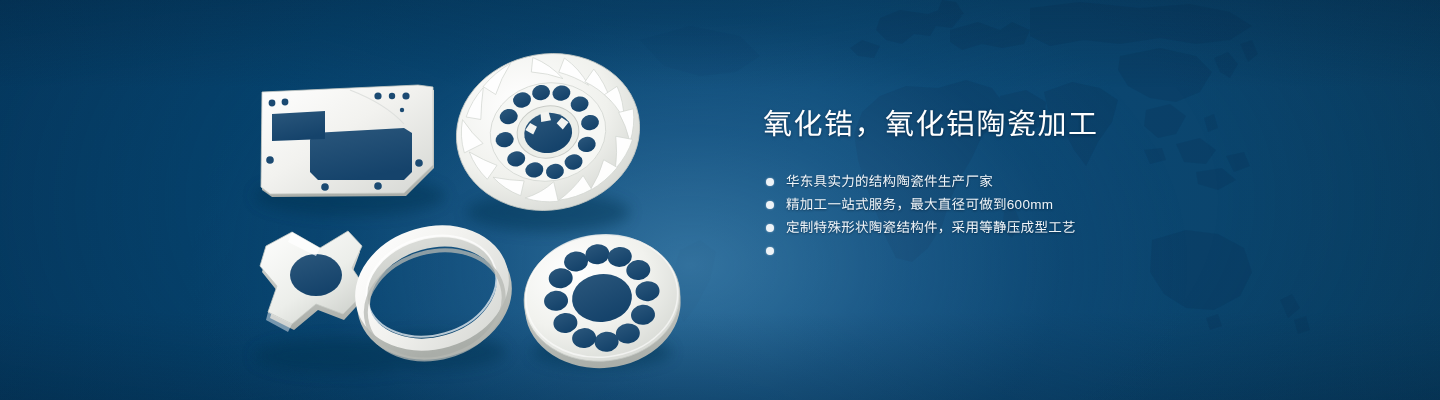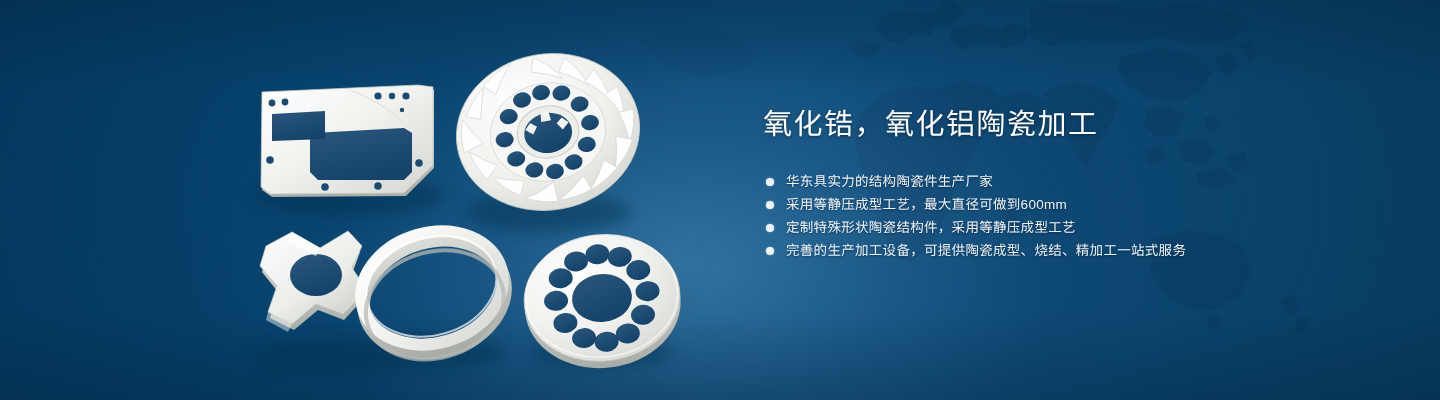--- a/index.html
+++ b/index.html
@@ -333,29 +333,28 @@
 
     <ul class="bullets">
 
       <li class="bullet">
         <span class="dot"></span>
         <span class="bullet-text">华东具实力的结构陶瓷件生产厂家</span>
       </li>
 
       <li class="bullet">
         <span class="dot"></span>
-        <span class="bullet-text">采用等静压成型工艺，最大直径可做到600mm</span>
+        <span class="bullet-text">精加工一站式服务，最大直径可做到600mm</span>
       </li>
 
       <li class="bullet">
         <span class="dot"></span>
         <span class="bullet-text">定制特殊形状陶瓷结构件，采用等静压成型工艺</span>
       </li>
 
       <li class="bullet">
         <span class="dot"></span>
-        <span class="bullet-text">完善的生产加工设备，可提供陶瓷成型、烧结、精加工一站式服务</span>
       </li>
 
     </ul>
   </div>
 
 </div>
 
 </body></html>

